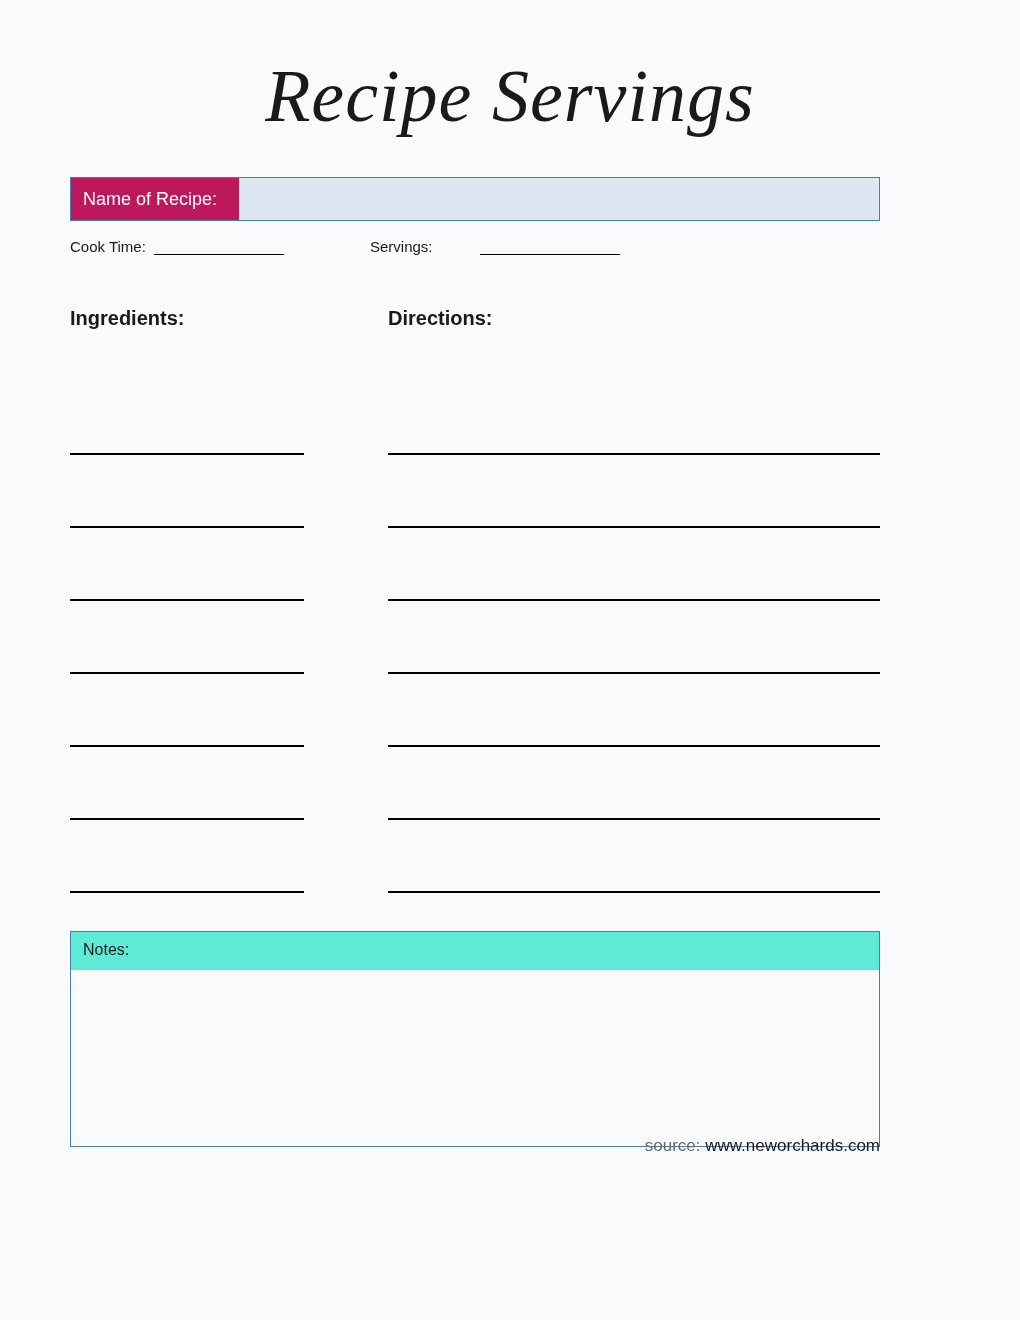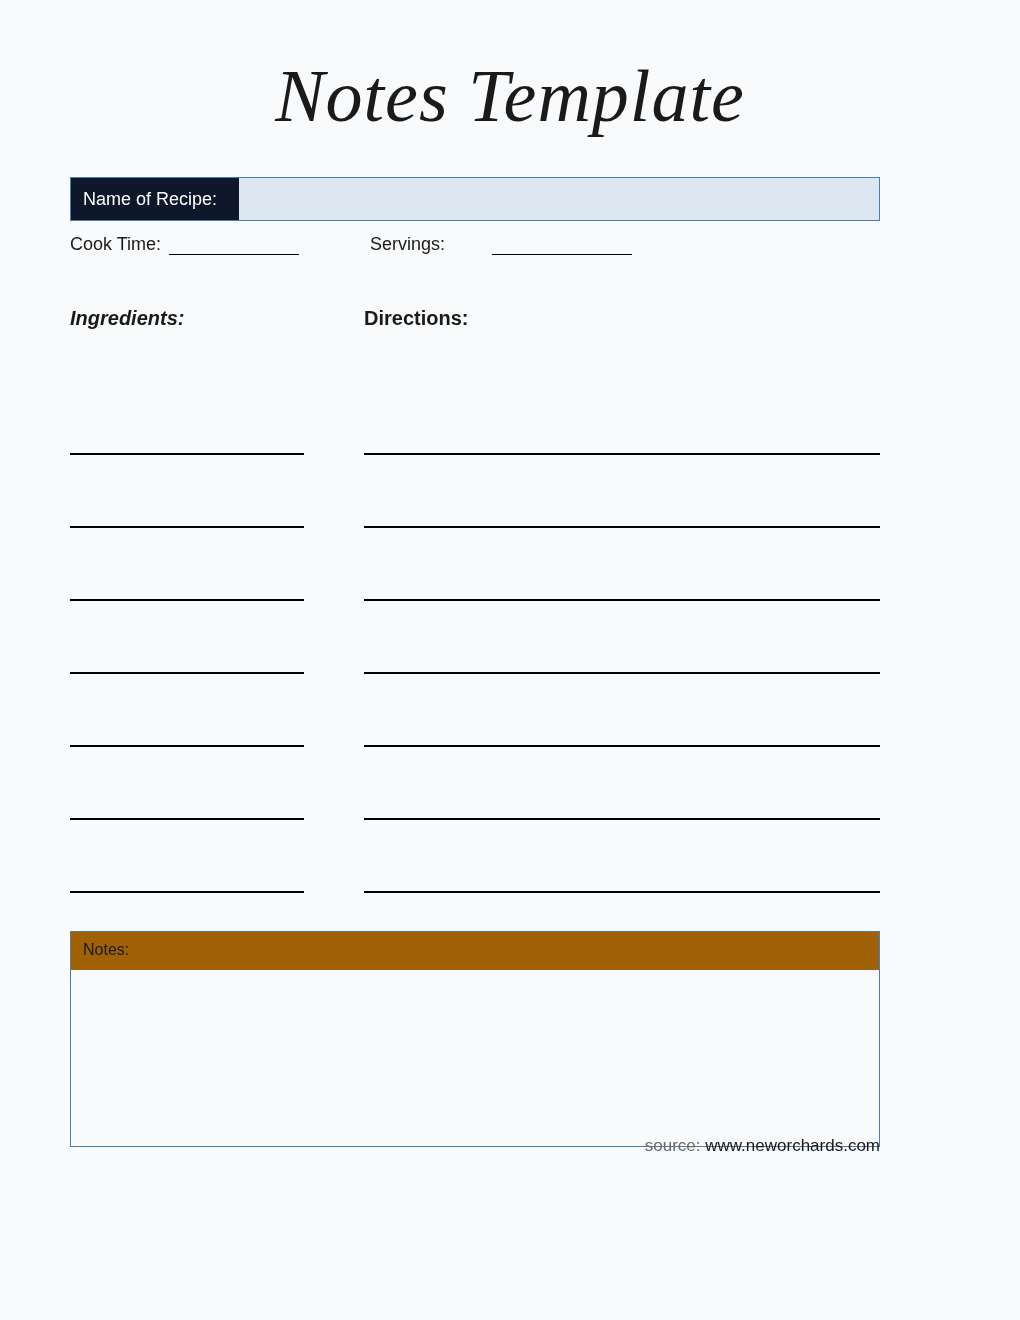--- a/index.html
+++ b/index.html
@@ -23,34 +23,34 @@
   .card {
     margin: 0 70px;
     width: 810px;
   }
   .name-row {
     display: flex;
     border: 1px solid #4a7db0;
     height: 44px;
   }
   .name-label {
-    background: #0f172a;
+    background: #be185d;
     color: #ffffff;
     font-size: 18px;
     padding: 11px 12px 0 12px;
     width: 168px;
   }
   .name-field {
     flex: 1;
     background: #dce7f2;
   }
   .meta-row {
     display: flex;
     margin-top: 12px;
-    font-size: 18px;
+    font-size: 15px;
   }
   .meta-item {
     display: flex;
     align-items: flex-end;
     gap: 8px;
   }
   .meta-item .label { white-space: nowrap; }
   .meta-line {
     border-bottom: 1.5px solid #000;
     height: 22px;
@@ -60,59 +60,59 @@
   .meta2 { width: 296px; }
   .meta2 .meta-line { width: 140px; }
   .meta3 { flex: 1; gap: 47px; }
   .meta3 .meta-line { width: 140px; }
 
   .columns {
     display: flex;
     margin-top: 52px;
     gap: 60px;
   }
-  .col-ing { width: 234px; font-style: italic; }
-  .col-dir { flex: 1; }
+  .col-ing { width: 234px; }
+  .col-dir { flex: 1; margin-left: 24px; }
   .col-head {
     font-weight: bold;
     font-size: 20px;
     margin-bottom: 52px;
   }
   .blank-line {
     border-bottom: 2px solid #000;
     height: 73px;
   }
   .col-ing .blank-line:first-of-type,
   .col-dir .blank-line:first-of-type { height: 40px; }
 
   .notes-box {
     margin-top: 38px;
     border: 1px solid #4a7db0;
     height: 216px;
   }
   .notes-head {
-    background: #a16207;
+    background: #5eead4;
     font-size: 16px;
     padding: 9px 12px;
     height: 38px;
   }
   .source {
     position: absolute;
     right: 140px;
     bottom: 164px;
     font-size: 17px;
     color: #6a6a6a;
     text-align: right;
   }
   .source .url { color: #1a1a1a; }
 </style>
 </head>
 <body>
 
-<div class="title">Notes Template</div>
+<div class="title">Recipe Servings</div>
 
 <div class="card">
 
   <div class="name-row">
     <div class="name-label">Name of Recipe:</div>
     <div class="name-field"></div>
   </div>
 
   <div class="meta-row">
     <div class="meta-item meta1">

